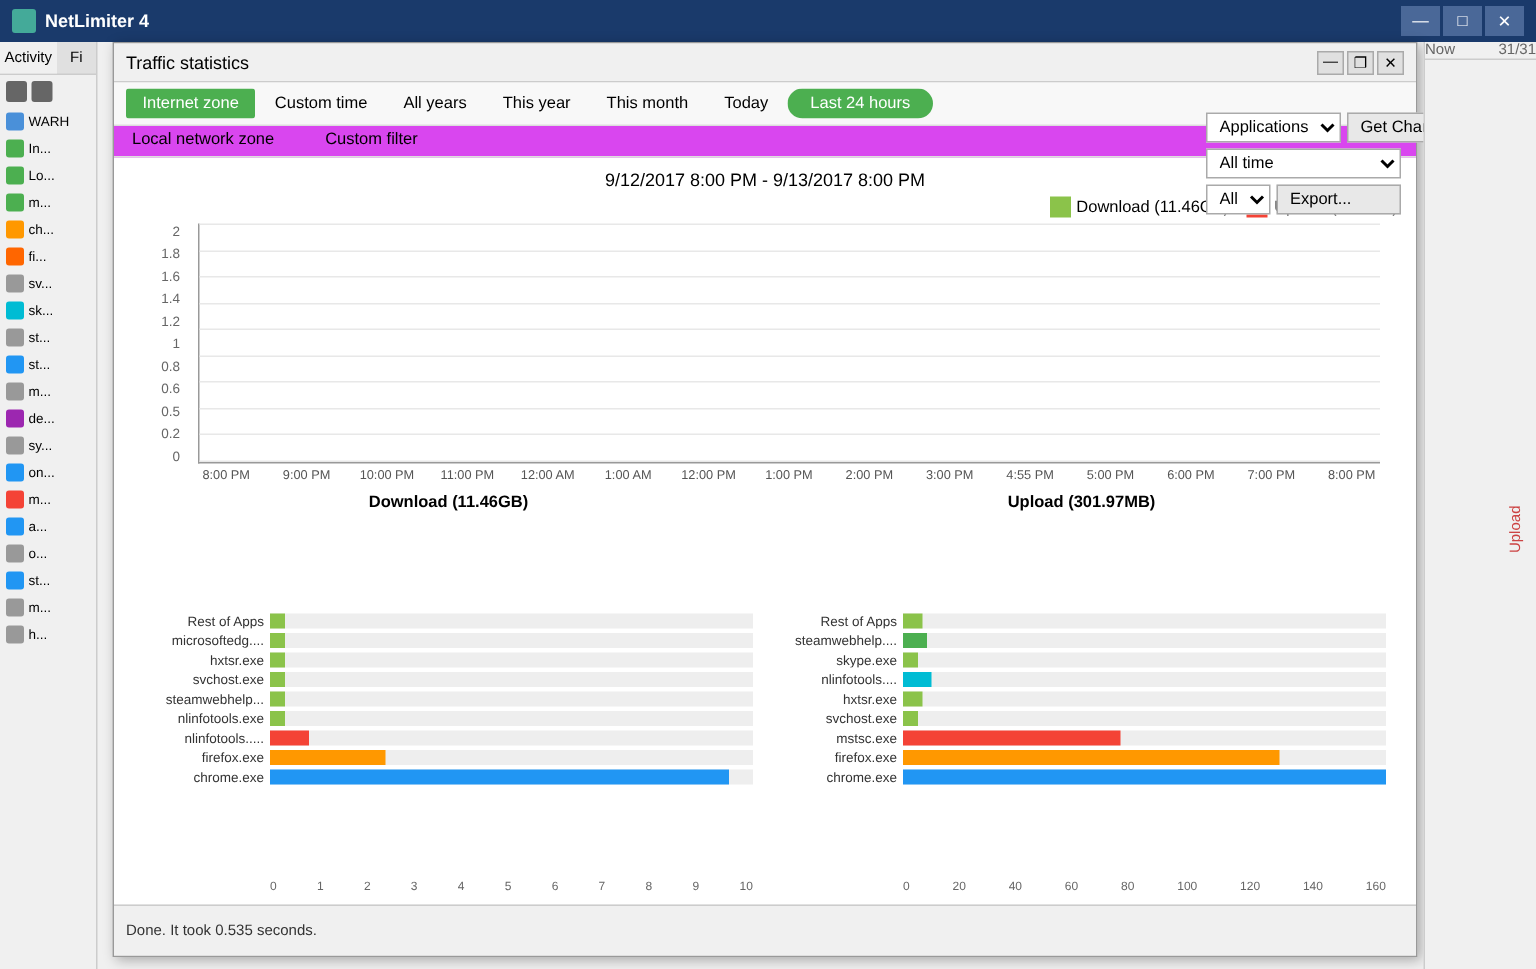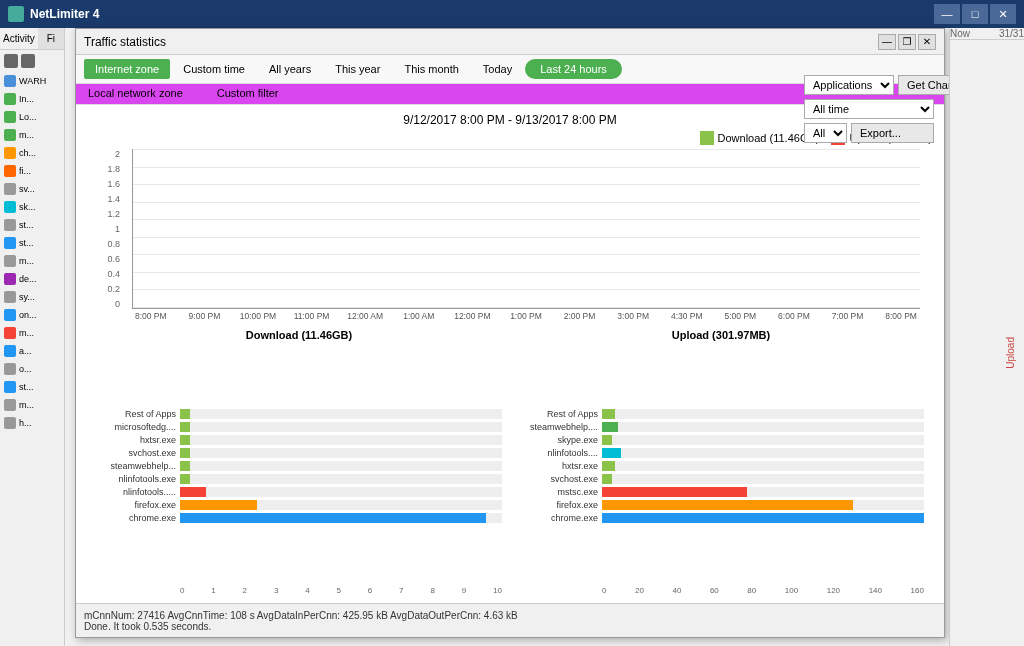--- a/index.html
+++ b/index.html
@@ -539,21 +539,21 @@
       <div style="position:relative; margin-left: 36px; margin-right: 4px;">
         <div style="position:absolute; left:-34px; top:0; height:160px; display:flex; flex-direction:column; justify-content:space-between; font-size:9px; color:#666; text-align:right; width:30px;">
           <span>2</span>
             <span>1.8</span>
             <span>1.6</span>
             <span>1.4</span>
             <span>1.2</span>
             <span>1</span>
             <span>0.8</span>
             <span>0.6</span>
-            <span>0.4</span>
+            <span>0.5</span>
             <span>0.2</span>
             <span>0</span>
         </div>
         <div class="bar-chart-container" id="main-bar-chart" style="height:160px;">
           <div class="chart-grid-lines">
             <div class="grid-line"></div>
               <div class="grid-line"></div>
               <div class="grid-line"></div>
             <div class="grid-line"></div>
               <div class="grid-line"></div>
@@ -630,21 +630,21 @@
             <span class="x-label">8:00 PM</span>
             <span class="x-label">9:00 PM</span>
             <span class="x-label">10:00 PM</span>
             <span class="x-label">11:00 PM</span>
             <span class="x-label">12:00 AM</span>
             <span class="x-label">1:00 AM</span>
             <span class="x-label">12:00 PM</span>
             <span class="x-label">1:00 PM</span>
             <span class="x-label">2:00 PM</span>
             <span class="x-label">3:00 PM</span>
-            <span class="x-label">4:30 PM</span>
+            <span class="x-label">4:55 PM</span>
             <span class="x-label">5:00 PM</span>
             <span class="x-label">6:00 PM</span>
             <span class="x-label">7:00 PM</span>
             <span class="x-label">8:00 PM</span>
           </div>
       </div>
 
       <div class="bottom-charts">
 
         <div class="half-chart">
@@ -787,21 +787,20 @@
               <span>100</span>
               <span>120</span>
               <span>140</span>
               <span>160</span>
             </div>
         </div>
       </div>
     </div>
 
     <div class="status-bar">
-      <div>mCnnNum: 27416   AvgCnnTime: 108 s   AvgDataInPerCnn: 425.95 kB   AvgDataOutPerCnn: 4.63 kB</div>
       <div>Done. It took 0.535 seconds.</div>
     </div>
   </div>
 
   <div class="right-strip">
     <div style="width:100%; font-size:10px; color:#666; padding:0; border-bottom:1px solid #ccc; display:flex; justify-content:space-between;">
       <span>Now</span>
       <span>31/31</span>
     </div>
     <div style="position:absolute; right:8px; top:50%; color:#cc4444; font-size:10px; writing-mode:vertical-lr; transform:rotate(180deg);">Upload</div>

